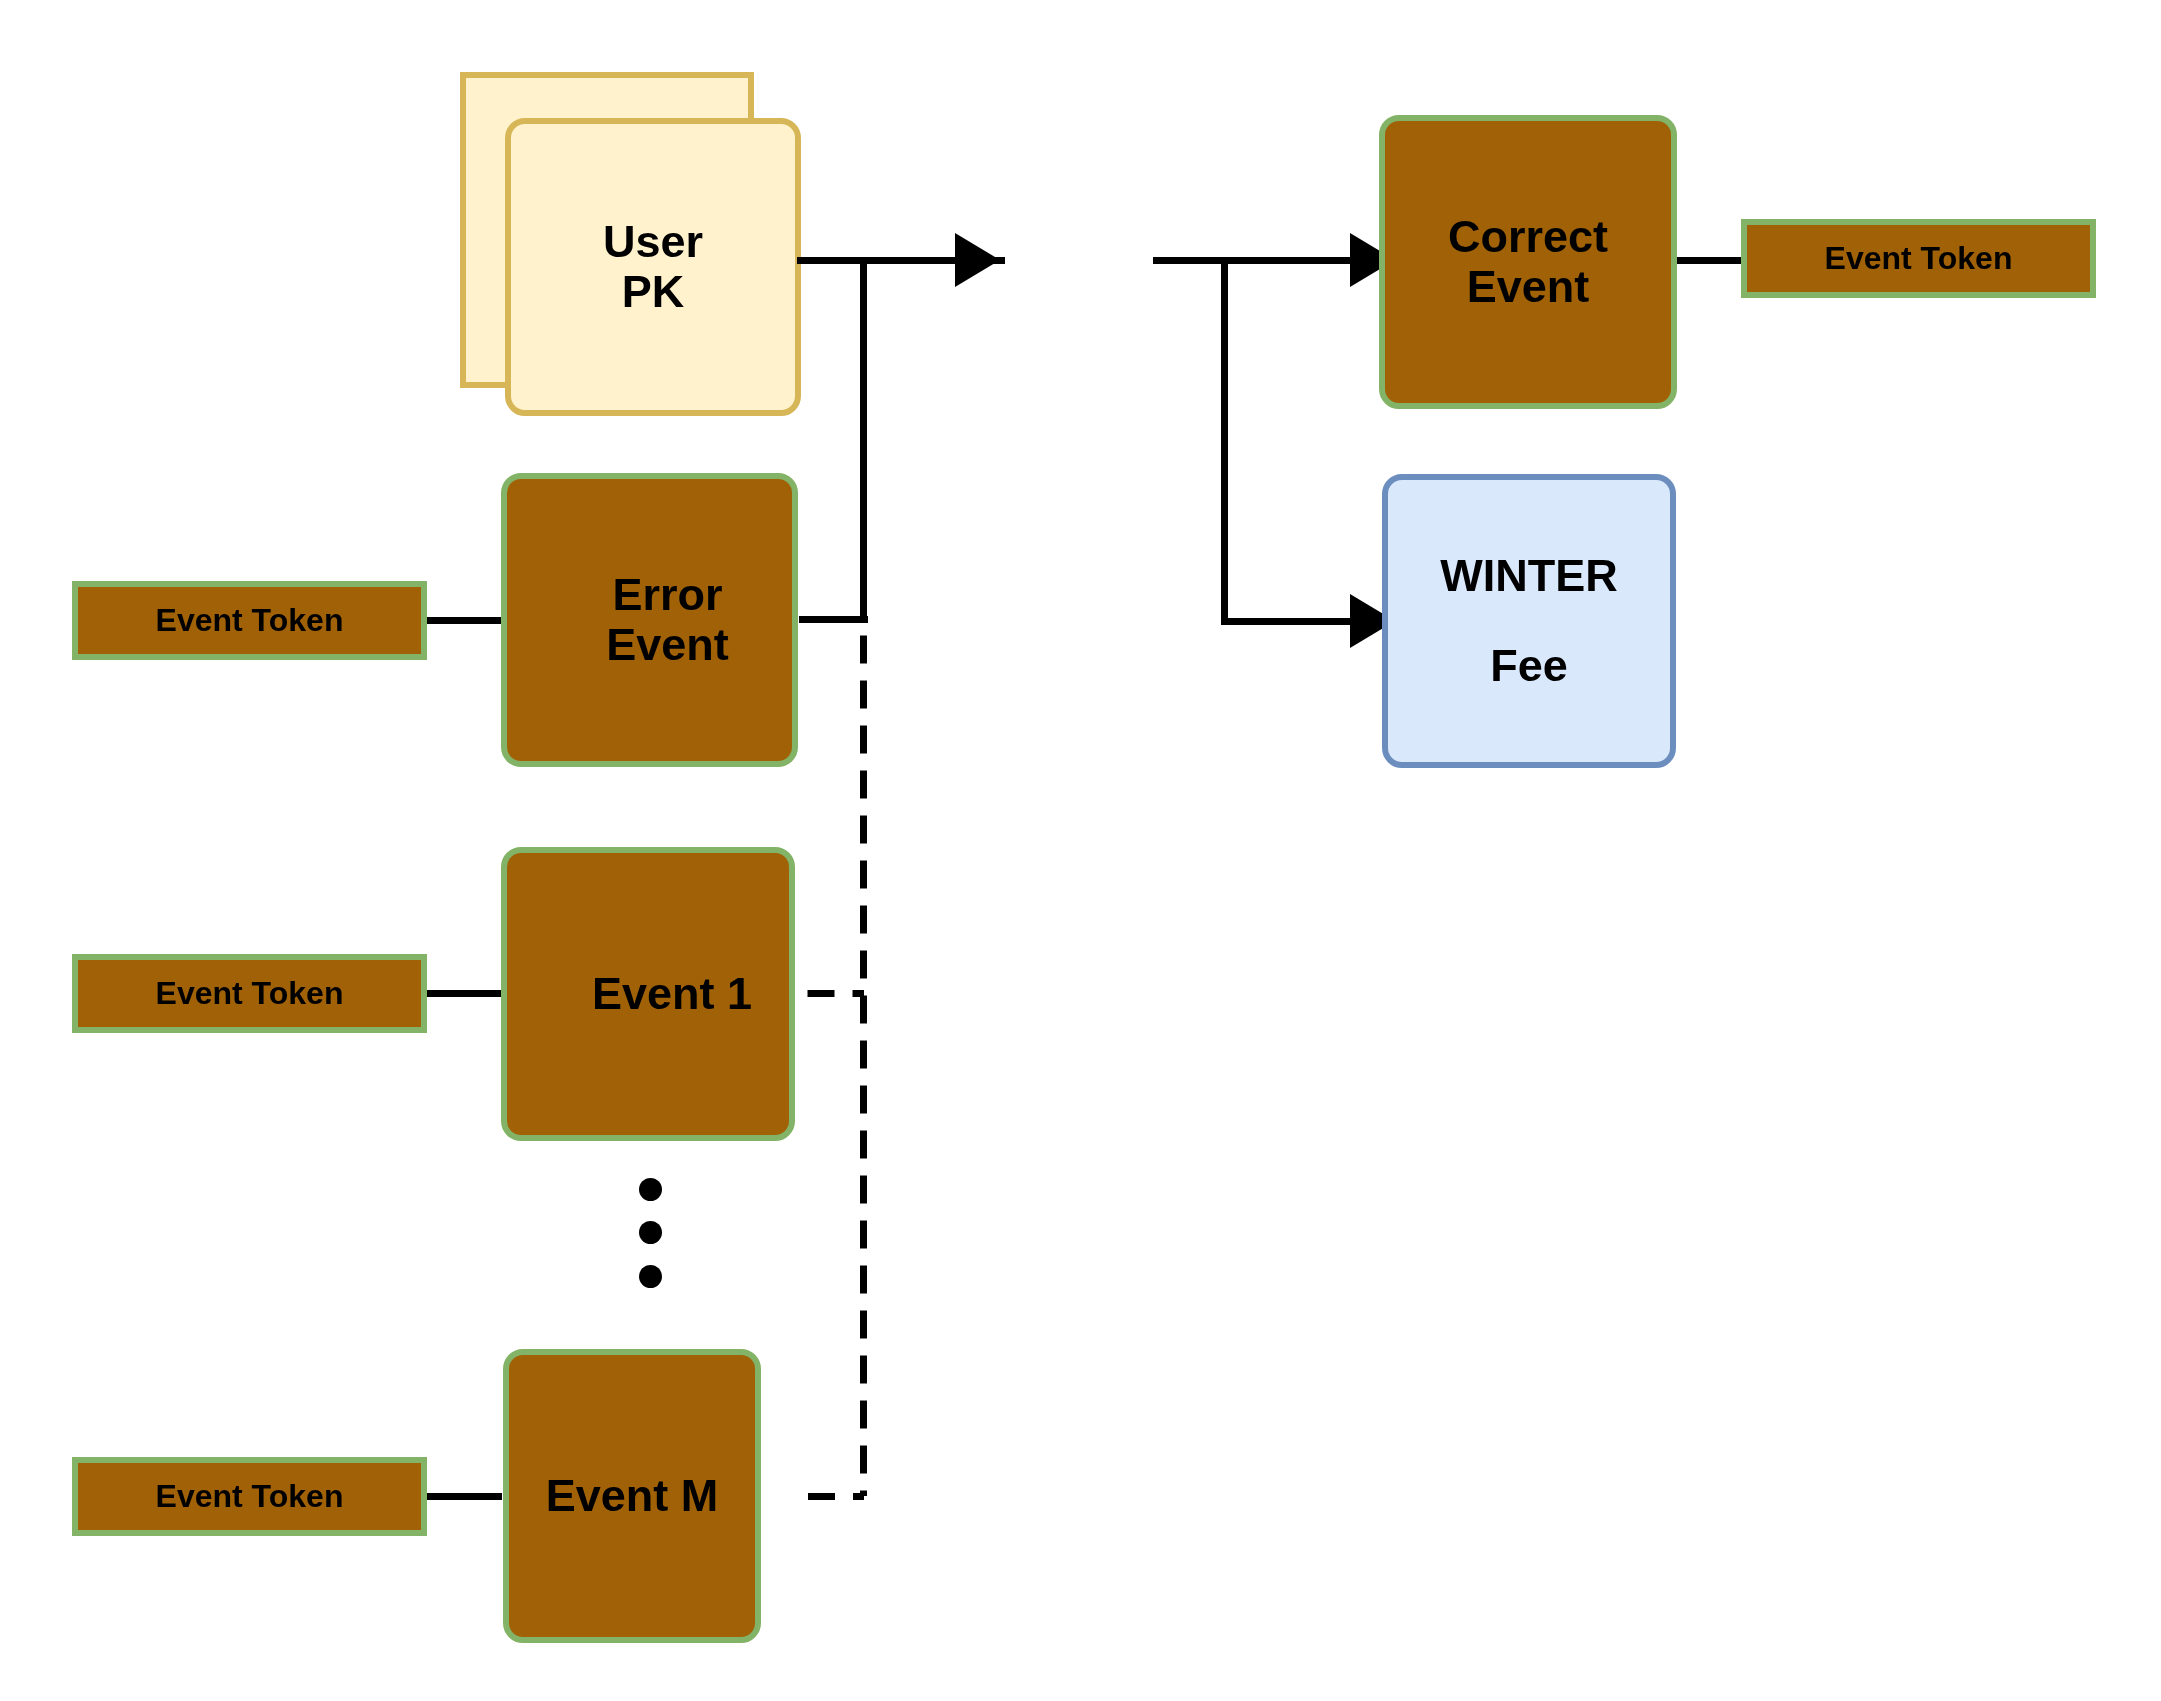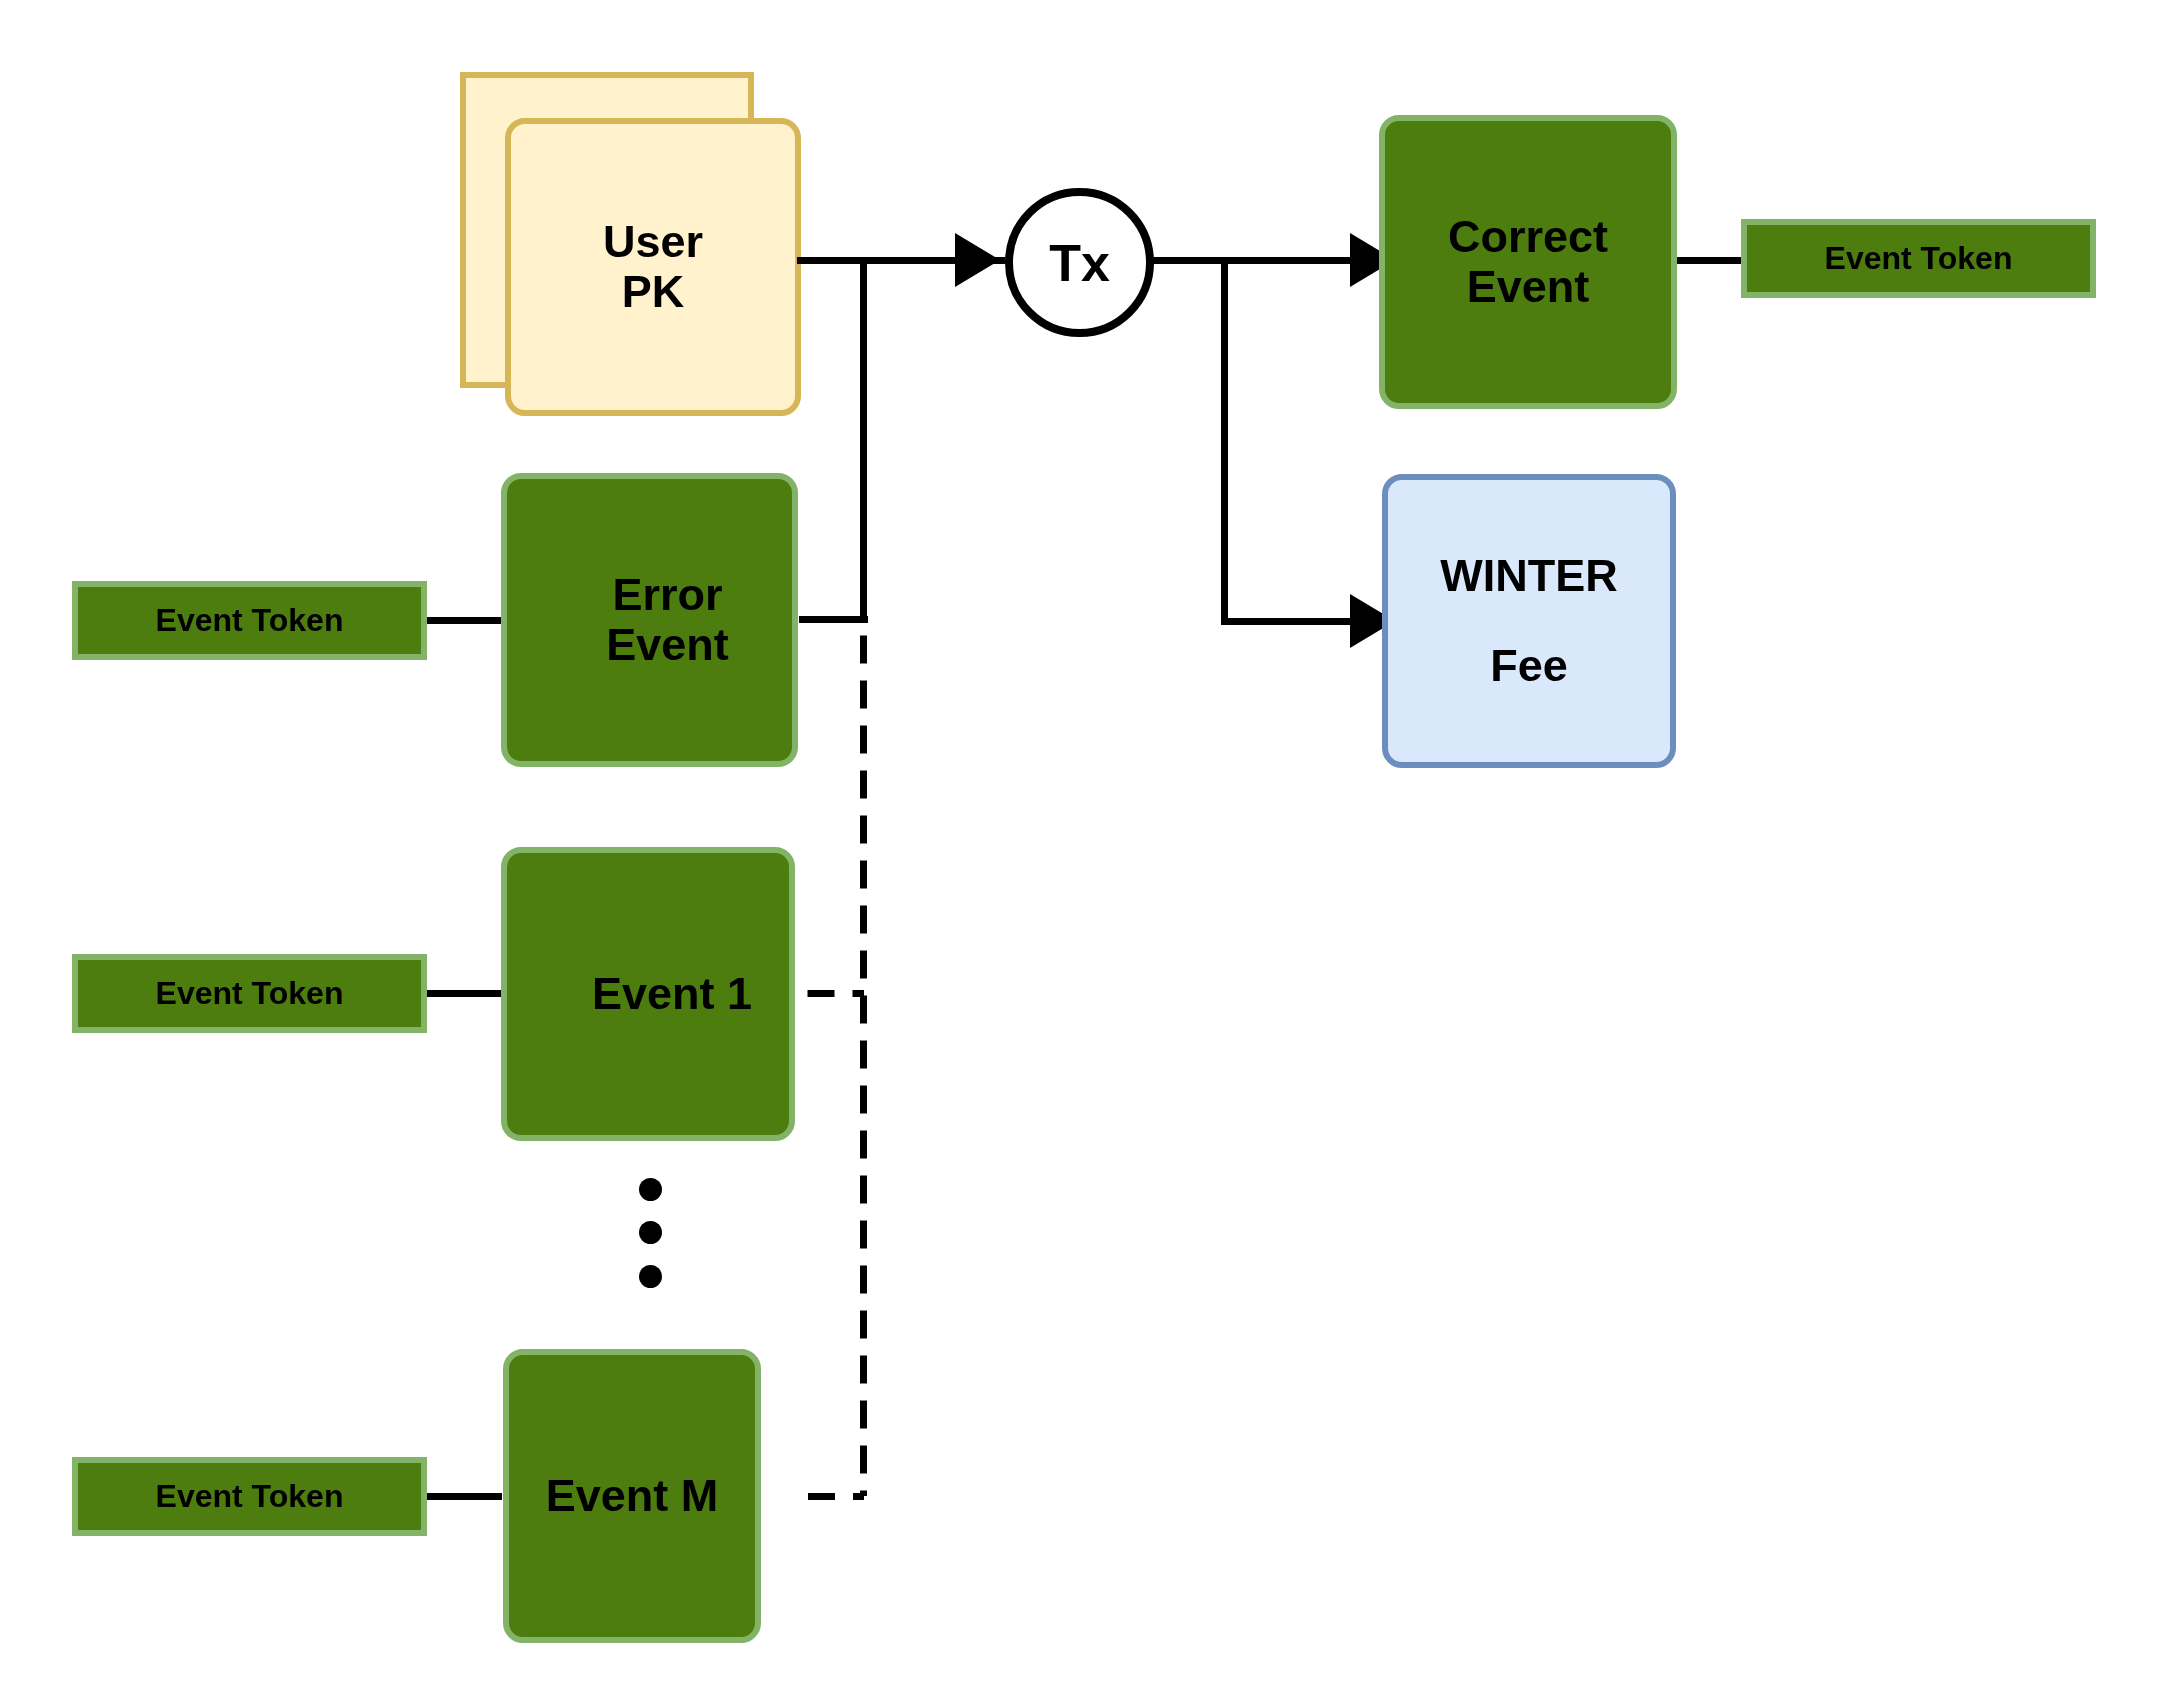--- a/index.html
+++ b/index.html
@@ -2,21 +2,21 @@
 <html style="font-size:11.5px"><head>
 <meta charset="utf-8">
 <style>
   html,body{margin:0;padding:0;background:#ffffff;}
   body{font-family:"Liberation Sans", sans-serif;}
   #stage{position:relative;width:2161px;height:1702px;background:#ffffff;overflow:hidden;}
 
   .node{position:absolute;box-sizing:border-box;display:flex;align-items:center;justify-content:center;
         text-align:center;font-weight:bold;color:#000000;line-height:1.12;}
 
-  .green{background:#4d7c0f;border:6.5px solid #82b366;}
+  .green{background:#a16207;border:6.5px solid #82b366;}
   .yellow{background:#fff2cc;border:6.5px solid #d6b656;}
   .blue{background:#dae8fc;border:6.5px solid #6c8ebf;}
 
   .big-label{font-size:45px;border-radius:20px;}
   .token-label{font-size:32px;}
 
   .line{position:absolute;background:#000000;}
   .hline{height:7.2px;}
   .vline{width:7.2px;}
 
@@ -85,23 +85,20 @@
 
   <div class="line vline" style="left:860px;top:257px;height:366px;"></div>
 
   <div class="line hline" style="left:799px;top:616px;width:69px;"></div>
 
   <div class="dashed-v" style="left:860px;top:630px;height:866px;"></div>
 
   <div class="dashed-h" style="left:796px;top:990px;width:68px;"></div>
   <div class="dashed-h" style="left:797px;top:1493px;width:67px;"></div>
 
-  <div class="circle-node" style="left:1005px;top:188px;width:149px;height:149px;">
-    <span>Tx</span>
-  </div>
 
   <div class="line hline" style="left:1153px;top:257px;width:251px;"></div>
   <div class="line vline" style="left:1221px;top:257px;height:368px;"></div>
   <div class="line hline" style="left:1221px;top:618px;width:151px;"></div>
 
   <div class="arrow" style="left:1350px;top:233px;"></div>
   <div class="arrow" style="left:1350px;top:594px;"></div>
 
   <div class="node green big-label" style="left:1379px;top:115px;width:298px;height:294px;flex-direction:column;">
     <span>Correct</span>

